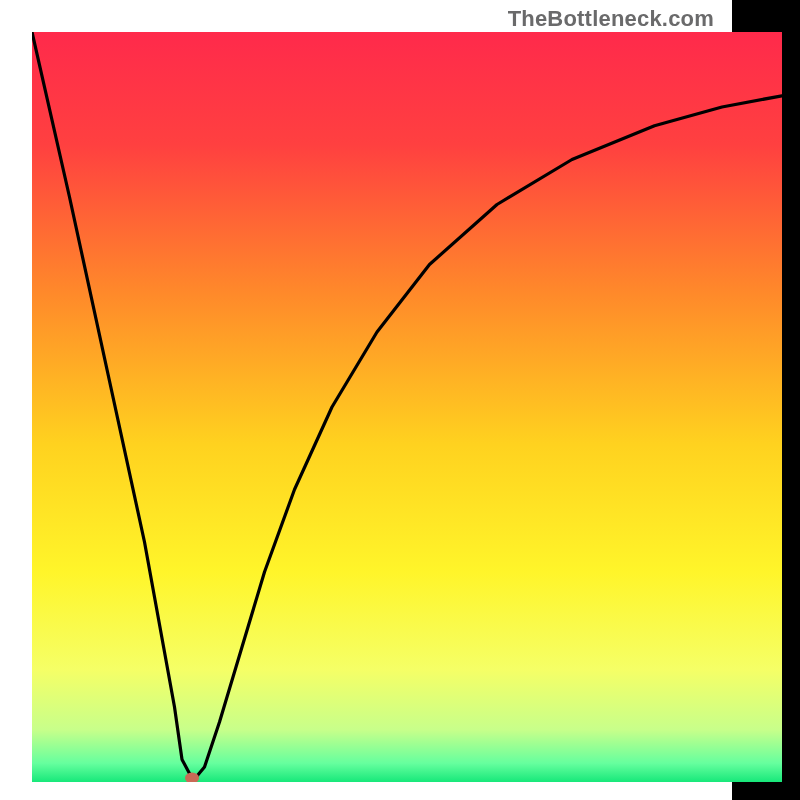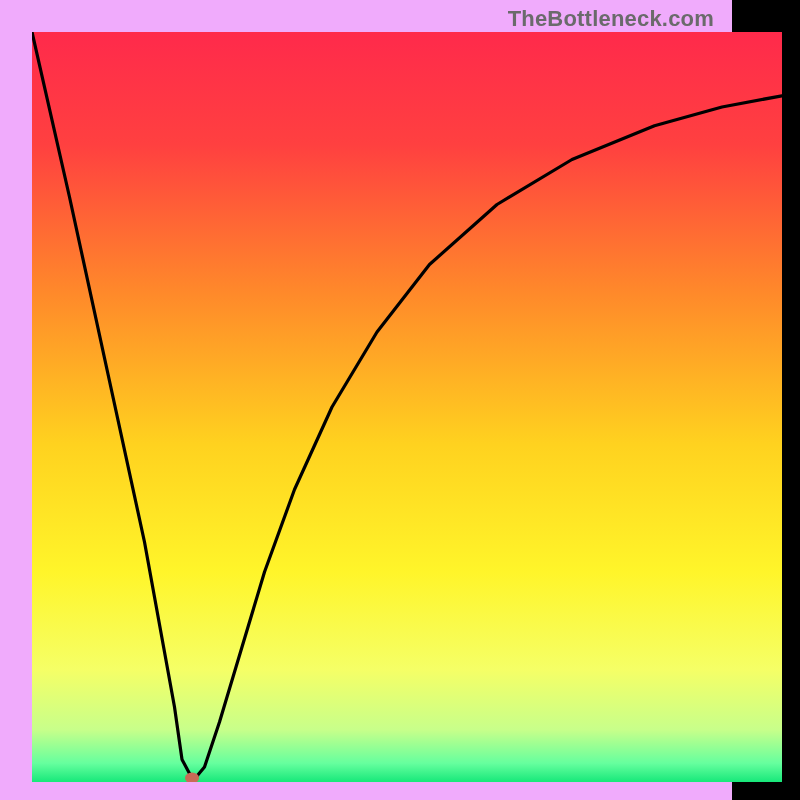--- a/index.html
+++ b/index.html
@@ -7,21 +7,21 @@
     padding: 0;
     width: 800px;
     height: 800px;
     background: #000;
     overflow: hidden;
   }
   .frame {
     position: relative;
     width: 732px;
     height: 800px;
-    background: #f0abfc;
+    background: #ffffff;
     text-align: center;
   }
   .plot-area {
     position: absolute;
     left: 32px;
     top: 32px;
     width: 750px;
     height: 750px;
     overflow: hidden;
   }

